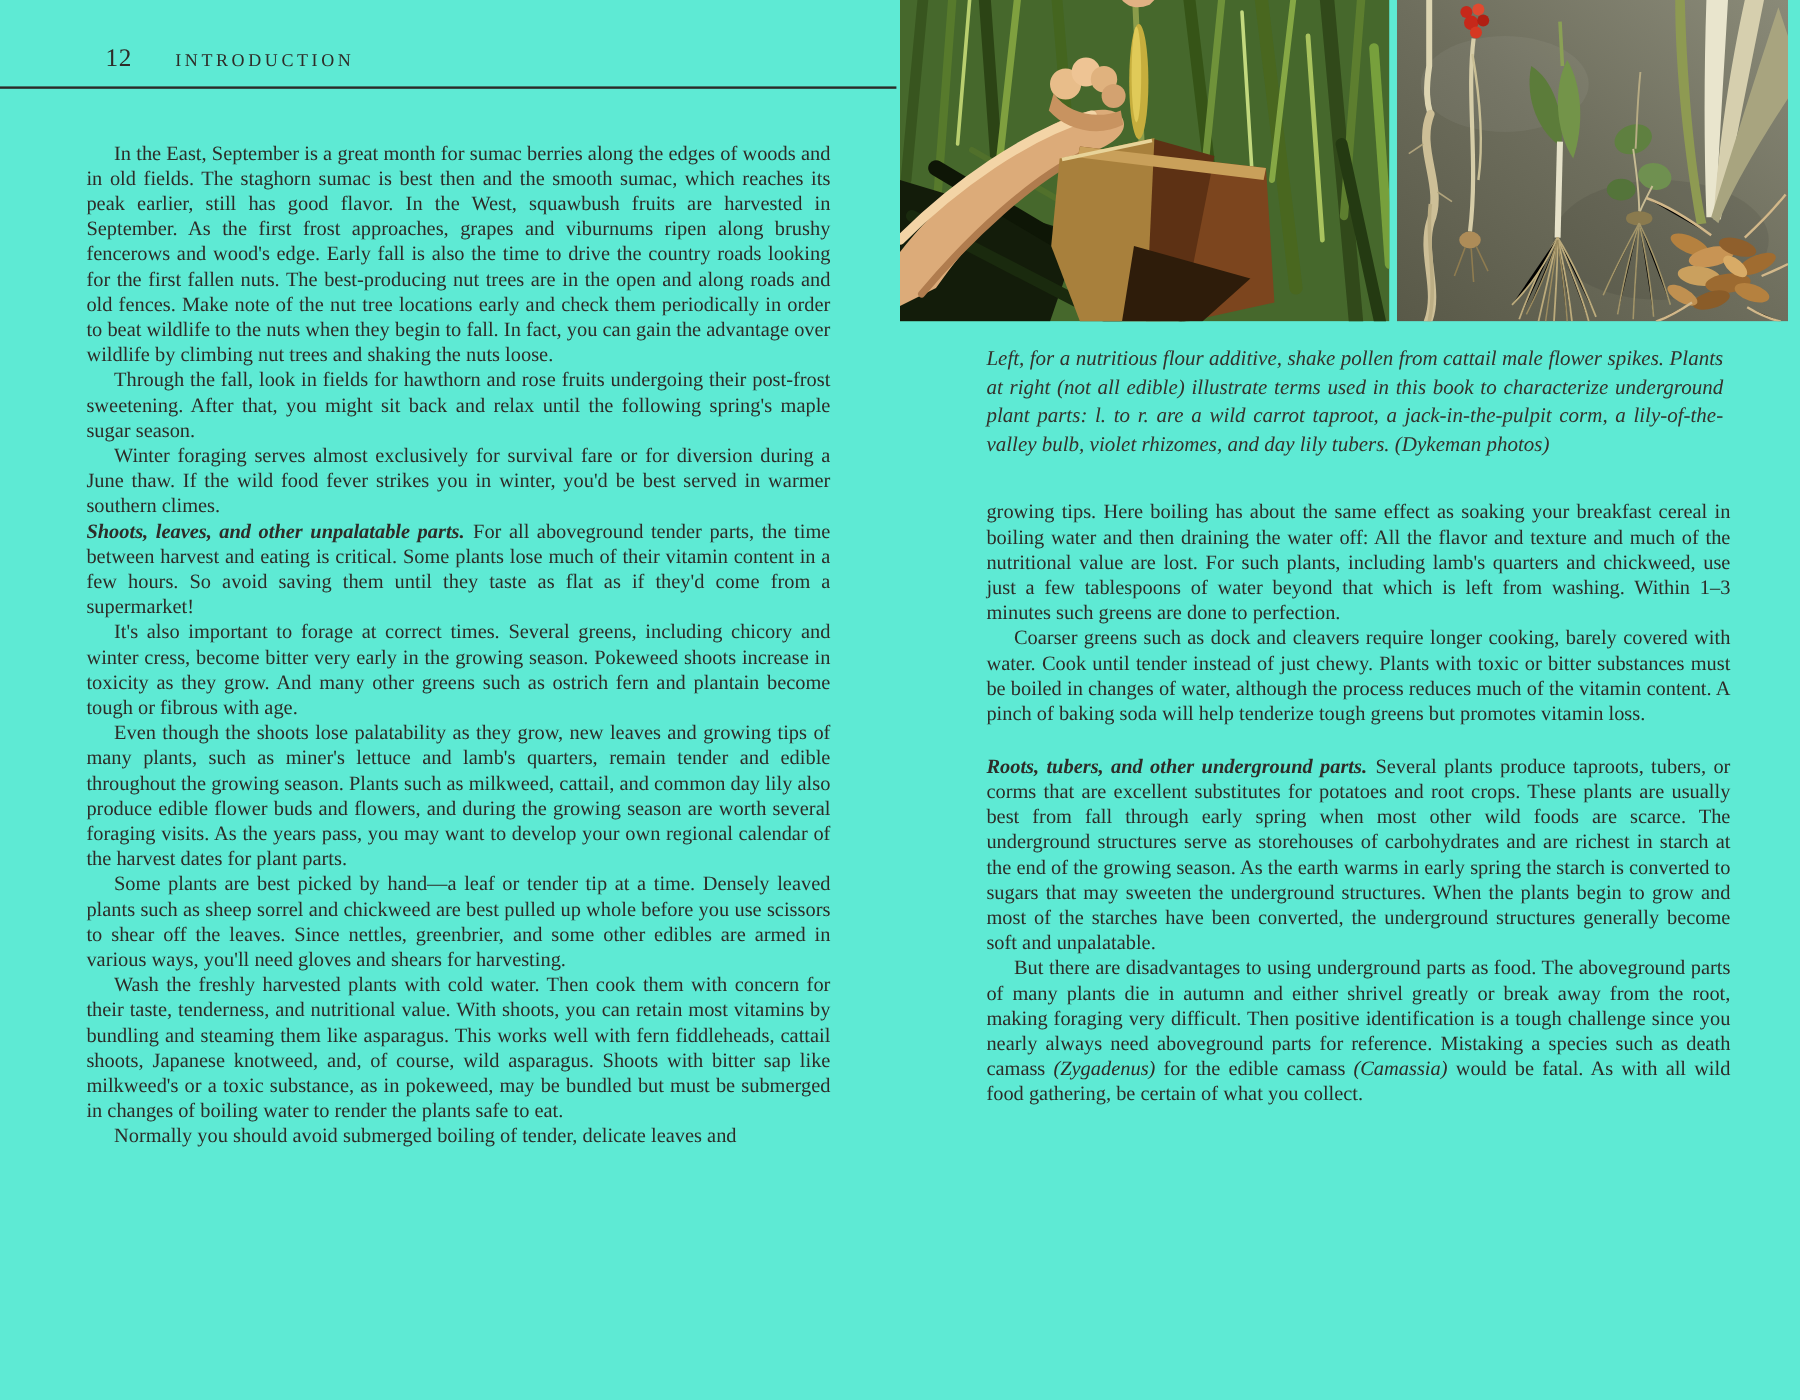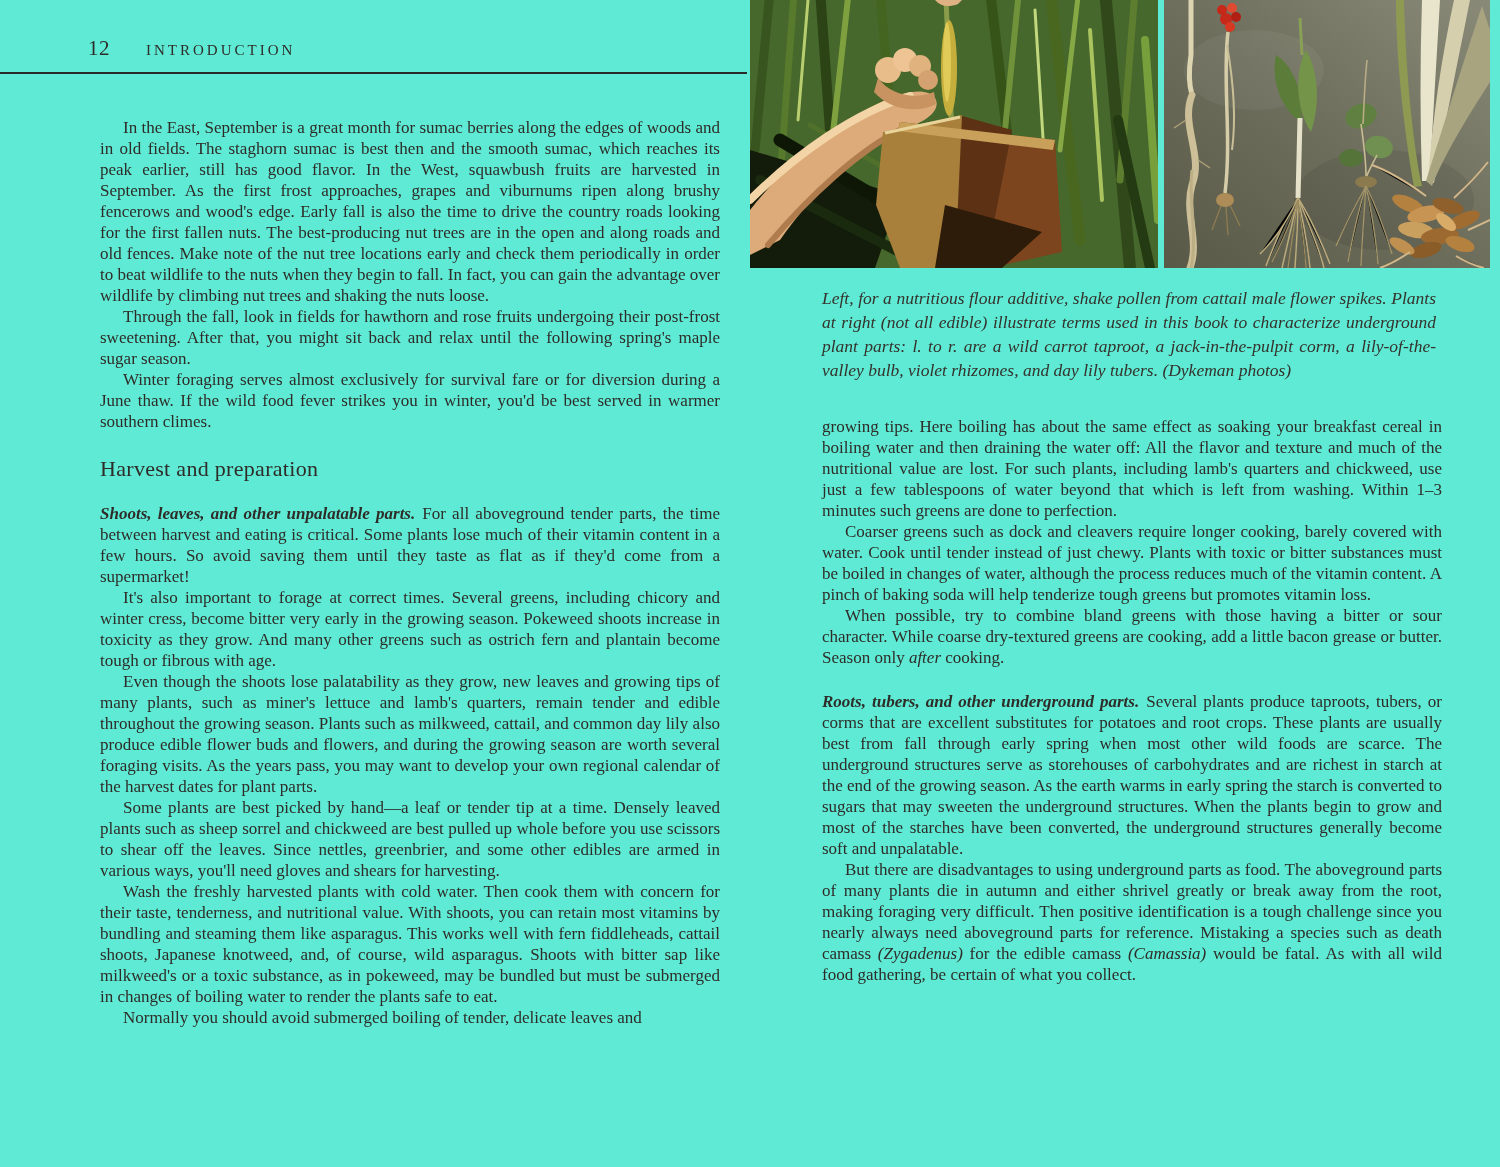--- a/index.html
+++ b/index.html
@@ -5,21 +5,21 @@
   html,body{margin:0;padding:0;background:#e8e8e8;}
   .spread{position:relative;width:1500px;height:1167px;background:#5eead4;overflow:hidden;
           font-family:"Liberation Serif","DejaVu Serif",serif;color:#2e2c28;}
   
   .page-header{position:absolute;left:88px;top:36px;white-space:nowrap;}
   .page-num{font-size:21px;letter-spacing:.5px;}
   .running-head{font-size:15px;letter-spacing:3px;margin-left:36px;}
   .rule{position:absolute;left:0;top:72px;width:747px;height:2px;background:#2b2a28;}
   
   .col{position:absolute;width:620px;font-size:17px;line-height:21px;text-align:justify;}
-  .col-left{left:100px;top:117px;}
+  .col-left{left:72px;top:117px;}
   .col-right{left:822px;top:416px;}
   .col p{margin:0;}
   .col p.indent{text-indent:23px;}
   .col p.space-before{margin-top:23px;}
   .section-heading{font-size:22px;font-weight:normal;line-height:24px;margin:25px 0 22px 0;
                    text-align:left;letter-spacing:.3px;}
   .seg-bolditalic{font-weight:bold;font-style:italic;margin-right:7px;}
   .seg-italic{font-style:italic;}
   
   .photo{position:absolute;top:0;margin:0;overflow:hidden;}
@@ -37,21 +37,20 @@
 
   <header class="page-header">
     <span class="page-num">12</span><span class="running-head">INTRODUCTION</span>
   </header>
   <div class="rule"></div>
 
   <div class="col col-left">
       <p class="body-p indent"><span>In the East, September is a great month for sumac berries along the edges of woods and in old fields. The staghorn sumac is best then and the smooth sumac, which reaches its peak earlier, still has good flavor. In the West, squawbush fruits are harvested in September. As the first frost approaches, grapes and viburnums ripen along brushy fencerows and wood's edge. Early fall is also the time to drive the country roads looking for the first fallen nuts. The best-producing nut trees are in the open and along roads and old fences. Make note of the nut tree locations early and check them periodically in order to beat wildlife to the nuts when they begin to fall. In fact, you can gain the advantage over wildlife by climbing nut trees and shaking the nuts loose.</span></p>
       <p class="body-p indent"><span>Through the fall, look in fields for hawthorn and rose fruits undergoing their post-frost sweetening. After that, you might sit back and relax until the following spring's maple sugar season.</span></p>
       <p class="body-p indent"><span>Winter foraging serves almost exclusively for survival fare or for diversion during a June thaw. If the wild food fever strikes you in winter, you'd be best served in warmer southern climes.</span></p>
-      <h2 class="section-heading">Harvest and preparation</h2>
       <p class="body-p"><span class="seg-bolditalic">Shoots, leaves, and other unpalatable parts.</span><span>For all aboveground tender parts, the time between harvest and eating is critical. Some plants lose much of their vitamin content in a few hours. So avoid saving them until they taste as flat as if they'd come from a supermarket!</span></p>
       <p class="body-p indent"><span>It's also important to forage at correct times. Several greens, including chicory and winter cress, become bitter very early in the growing season. Pokeweed shoots increase in toxicity as they grow. And many other greens such as ostrich fern and plantain become tough or fibrous with age.</span></p>
       <p class="body-p indent"><span>Even though the shoots lose palatability as they grow, new leaves and growing tips of many plants, such as miner's lettuce and lamb's quarters, remain tender and edible throughout the growing season. Plants such as milkweed, cattail, and common day lily also produce edible flower buds and flowers, and during the growing season are worth several foraging visits. As the years pass, you may want to develop your own regional calendar of the harvest dates for plant parts.</span></p>
       <p class="body-p indent"><span>Some plants are best picked by hand—a leaf or tender tip at a time. Densely leaved plants such as sheep sorrel and chickweed are best pulled up whole before you use scissors to shear off the leaves. Since nettles, greenbrier, and some other edibles are armed in various ways, you'll need gloves and shears for harvesting.</span></p>
       <p class="body-p indent"><span>Wash the freshly harvested plants with cold water. Then cook them with concern for their taste, tenderness, and nutritional value. With shoots, you can retain most vitamins by bundling and steaming them like asparagus. This works well with fern fiddleheads, cattail shoots, Japanese knotweed, and, of course, wild asparagus. Shoots with bitter sap like milkweed's or a toxic substance, as in pokeweed, may be bundled but must be submerged in changes of boiling water to render the plants safe to eat.</span></p>
       <p class="body-p indent"><span>Normally you should avoid submerged boiling of tender, delicate leaves and</span></p>
     </div>
 
   <figure class="photo photo-left">
     <svg viewBox="0 0 408 268" preserveAspectRatio="none">
@@ -201,18 +200,17 @@
         </g>
       </g>
     </svg>
   </figure>
 
   <p class="caption">Left, for a nutritious flour additive, shake pollen from cattail male flower spikes. Plants at right (not all edible) illustrate terms used in this book to characterize underground plant parts: l. to r. are a wild carrot taproot, a jack-in-the-pulpit corm, a lily-of-the-valley bulb, violet rhizomes, and day lily tubers. (Dykeman photos)</p>
 
   <div class="col col-right">
       <p class="body-p"><span>growing tips. Here boiling has about the same effect as soaking your breakfast cereal in boiling water and then draining the water off: All the flavor and texture and much of the nutritional value are lost. For such plants, including lamb's quarters and chickweed, use just a few tablespoons of water beyond that which is left from washing. Within 1–3 minutes such greens are done to perfection.</span></p>
       <p class="body-p indent"><span>Coarser greens such as dock and cleavers require longer cooking, barely covered with water. Cook until tender instead of just chewy. Plants with toxic or bitter substances must be boiled in changes of water, although the process reduces much of the vitamin content. A pinch of baking soda will help tenderize tough greens but promotes vitamin loss.</span></p>
-      <p class="body-p indent"><span>When possible, try to combine bland greens with those having a bitter or sour character. While coarse dry-textured greens are cooking, add a little bacon grease or butter. Season only </span><span class="seg-italic">after</span><span> cooking.</span></p>
       <p class="body-p space-before"><span class="seg-bolditalic">Roots, tubers, and other underground parts.</span><span>Several plants produce taproots, tubers, or corms that are excellent substitutes for potatoes and root crops. These plants are usually best from fall through early spring when most other wild foods are scarce. The underground structures serve as storehouses of carbohydrates and are richest in starch at the end of the growing season. As the earth warms in early spring the starch is converted to sugars that may sweeten the underground structures. When the plants begin to grow and most of the starches have been converted, the underground structures generally become soft and unpalatable.</span></p>
       <p class="body-p indent"><span>But there are disadvantages to using underground parts as food. The aboveground parts of many plants die in autumn and either shrivel greatly or break away from the root, making foraging very difficult. Then positive identification is a tough challenge since you nearly always need aboveground parts for reference. Mistaking a species such as death camass </span><span class="seg-italic">(Zygadenus)</span><span> for the edible camass </span><span class="seg-italic">(Camassia)</span><span> would be fatal. As with all wild food gathering, be certain of what you collect.</span></p>
     </div>
 
 </div>
 
 </body></html>

